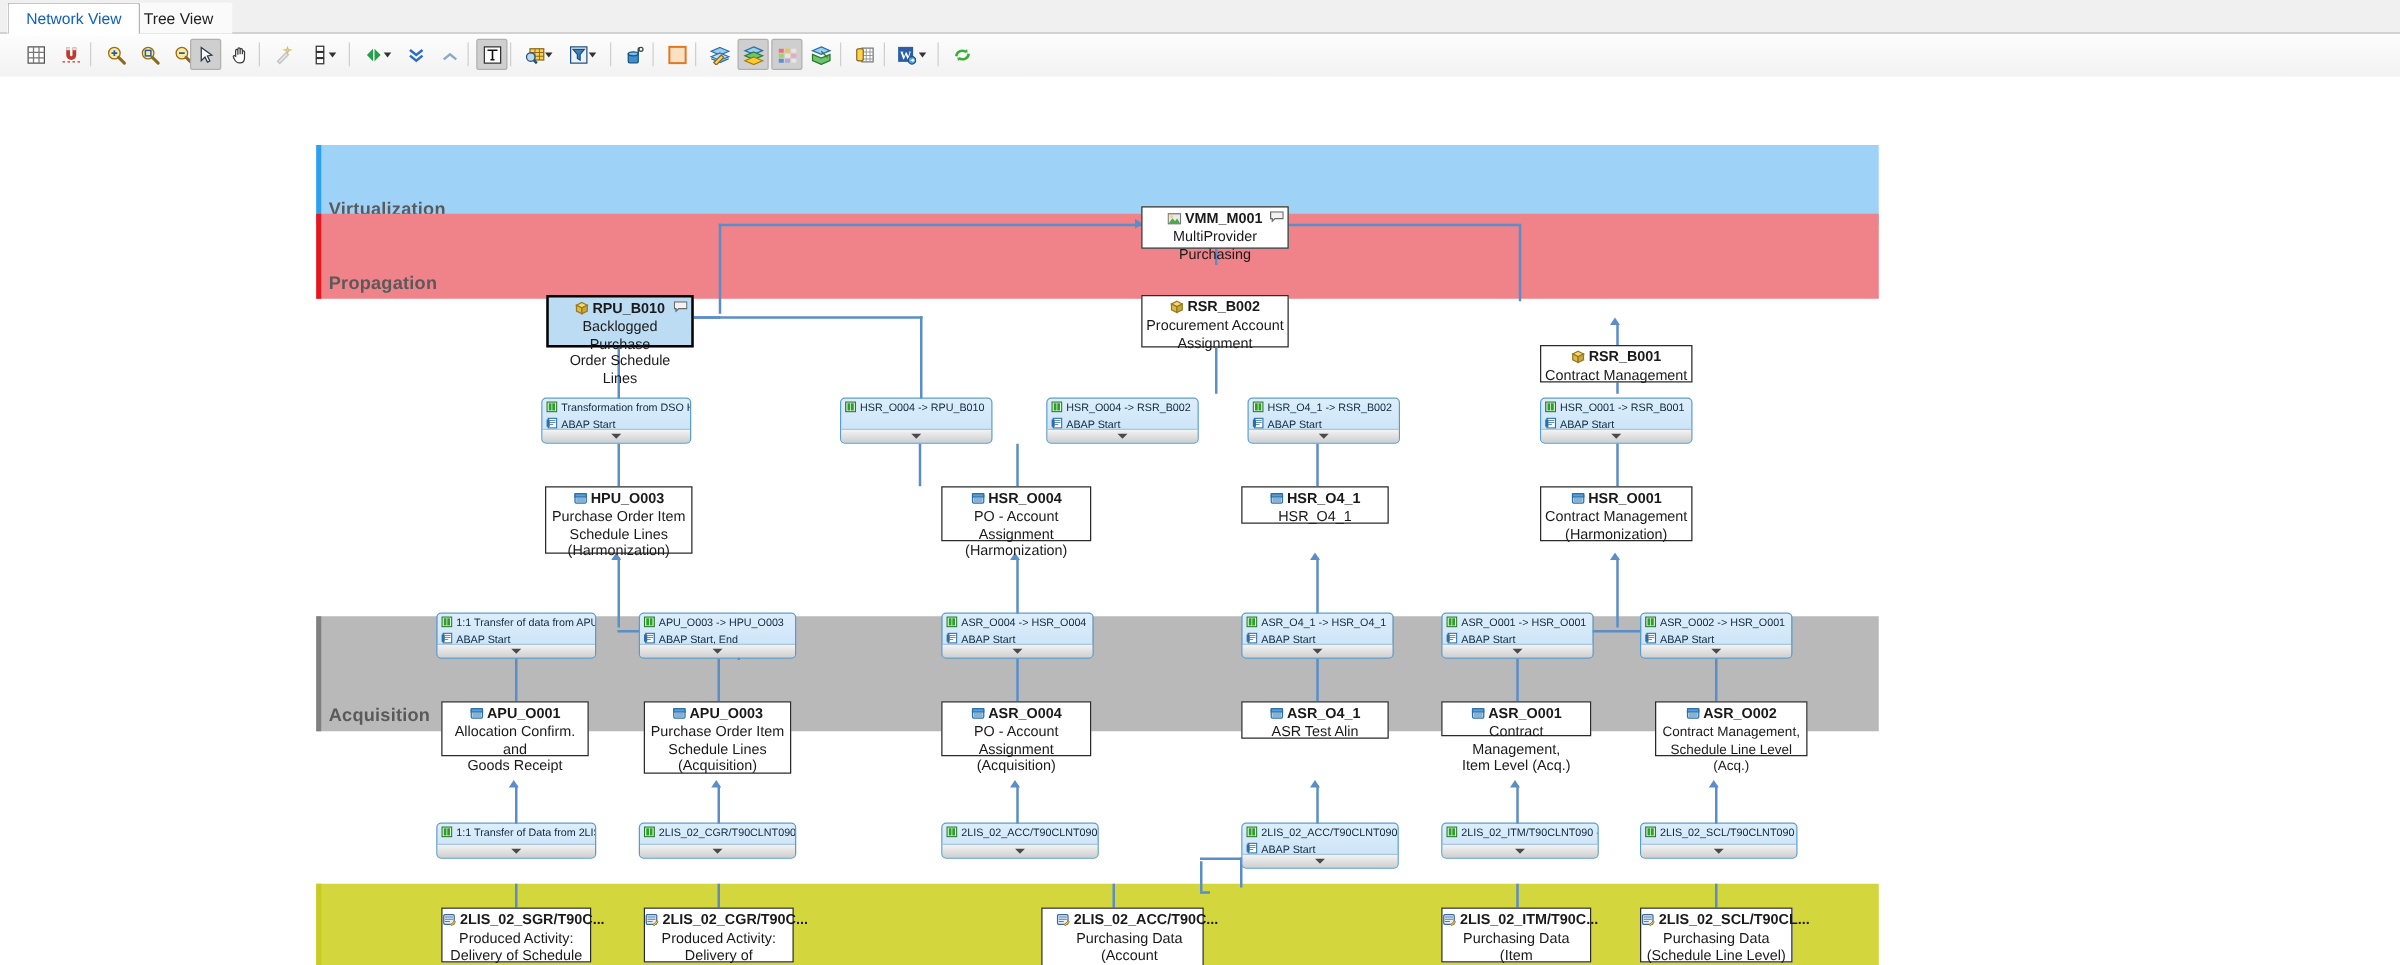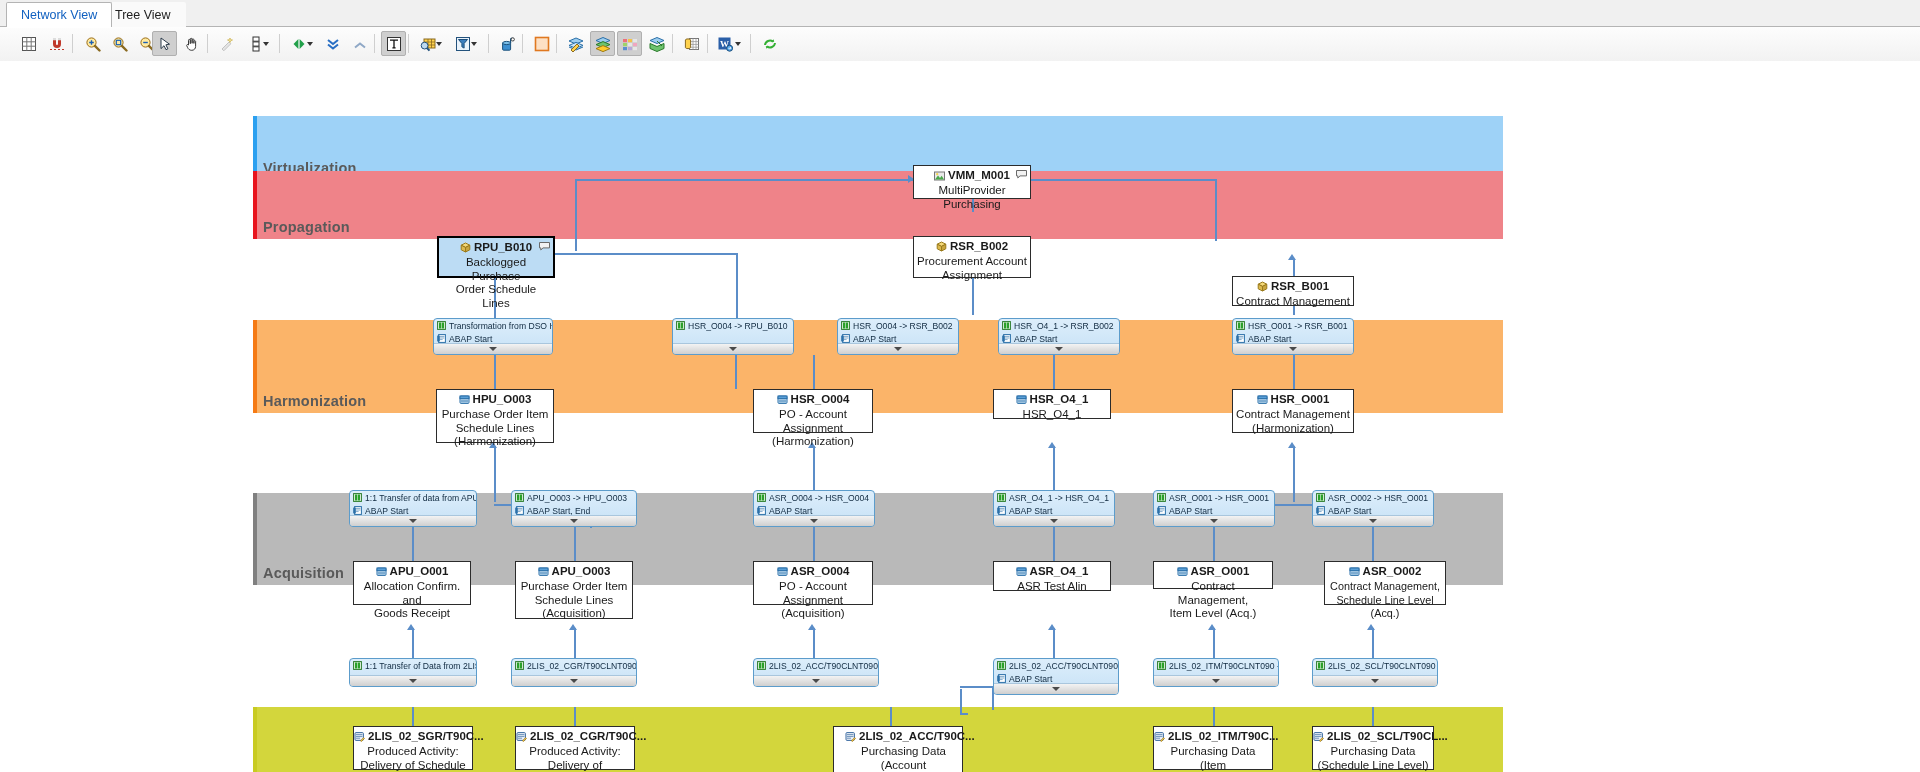--- a/index.html
+++ b/index.html
@@ -349,24 +349,20 @@
   <div class="band" style="left:253px;top:39px;width:1250px;height:64px;background:#9ed2f7;margin-top:16px;">
     <div class="bandleft" style="background:#2ba0f0;"></div>
     <div class="bandlabel">Virtualization</div>
   </div>
 
   <div class="band" style="left:253px;top:110px;width:1250px;height:68px;background:#ef8389;">
     <div class="bandleft" style="background:#e8141e;"></div>
     <div class="bandlabel">Propagation</div>
   </div>
 
-  <div class="band" style="left:253px;top:259px;width:1250px;height:93px;background:#fbb469;">
-    <div class="bandleft" style="background:#f57a14;"></div>
-    <div class="bandlabel">Harmonization</div>
-  </div>
 
   <div class="band" style="left:253px;top:432px;width:1250px;height:92px;background:#b9b9b9;">
     <div class="bandleft" style="background:#808080;"></div>
     <div class="bandlabel">Acquisition</div>
   </div>
 
   <div class="band" style="left:253px;top:646px;width:1250px;height:95px;background:#d3d63c;">
     <div class="bandleft" style="background:#c8cb22;"></div>
 
   </div>

